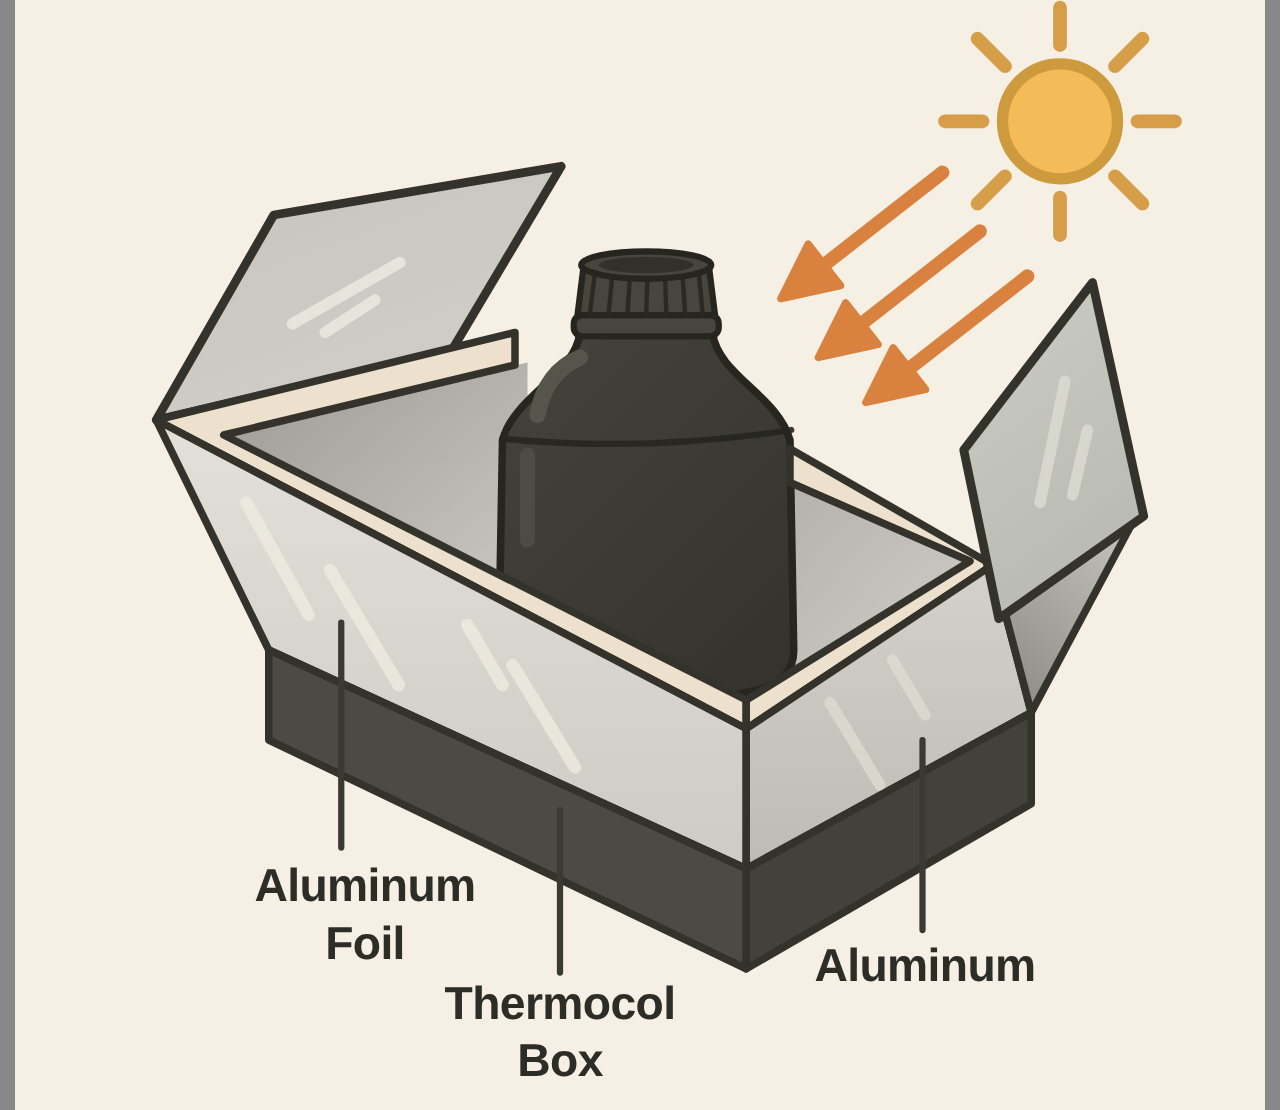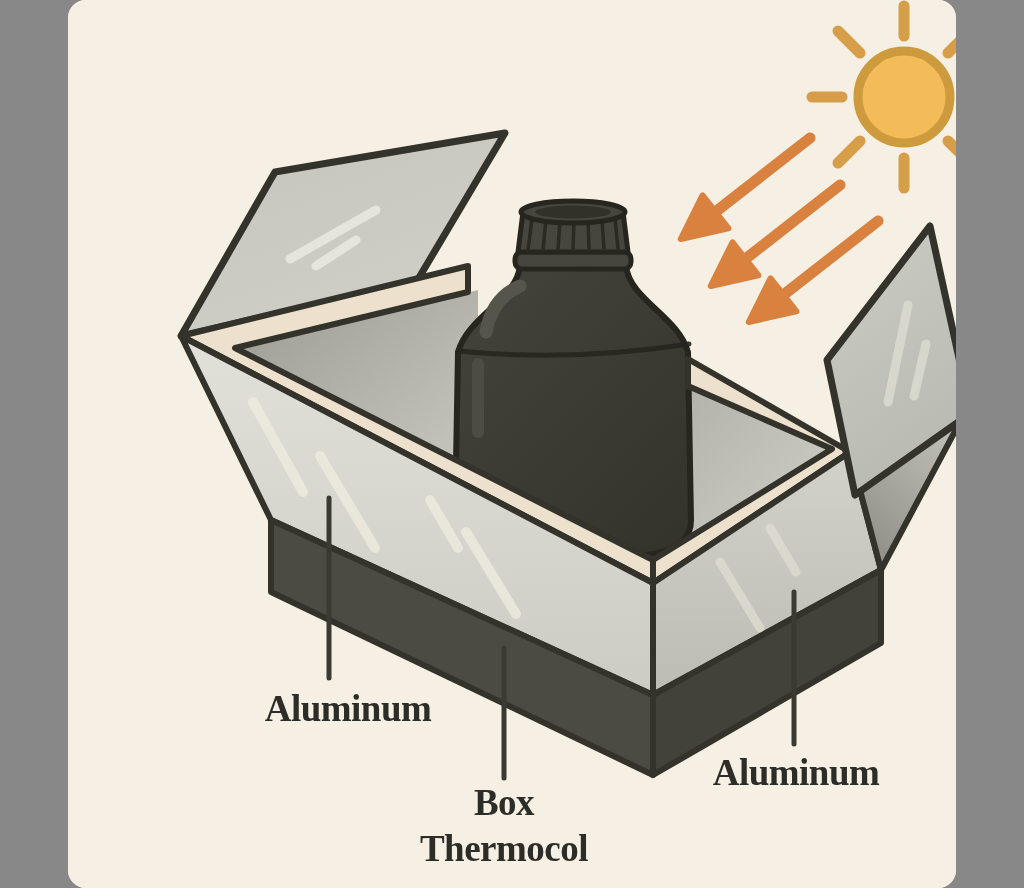--- a/index.html
+++ b/index.html
@@ -3,24 +3,23 @@
 <meta charset="utf-8">
 <style>
   :root{
     --background:#F6EFE3; --outline:#33332B; --rim:#EDE0CC; --floor:#F3E5D2;
     --text:#2D2D28; --leader:#3A3A32; --arrow:#D9813F;
     --sun-fill:#F3BC58; --sun-ring:#CE9A3E; --sun-ray:#D69E49;
     --bottle:#3B3B33; --bottle-cap:#46463E; --base-left:#4B4B43; --base-right:#42423A;
   }
   html,body{margin:0;padding:0;background:#888;}
   .canvas{
-    position:relative; width:888px; height:888px; margin:0 auto;
+    position:relative; width:1000px; height:888px; margin:0 auto;
     background:var(--background); overflow:hidden;
-    font-family:Liberation Serif, serif;
-    border-radius:18px;
+    font-family:Liberation Sans, sans-serif;
   }
   .canvas svg{position:absolute;left:0;top:0;}
   .diagram-label{
     position:absolute; transform:translateX(-50%);
     text-align:center; color:var(--text);
     font-size:37px; font-weight:bold; line-height:1.24; letter-spacing:-0.5px;
     white-space:nowrap;
   }
 </style>
 </head>
@@ -165,24 +164,25 @@
 
   <g stroke="var(--leader)" stroke-width="5" stroke-linecap="round">
     <line x1="261" y1="498" x2="261" y2="678"></line>
     <line x1="436" y1="648" x2="436" y2="778"></line>
     <line x1="726" y1="592" x2="726" y2="744"></line>
   </g>
 </svg>
 
 <div class="diagram-label" style="left:280px; top:686px;">
   <div>Aluminum</div>
+  <div>Foil</div>
 </div>
 
 <div class="diagram-label" style="left:436px; top:780px;">
+  <div>Thermocol</div>
   <div>Box</div>
-  <div>Thermocol</div>
 </div>
 
 <div class="diagram-label" style="left:728px; top:750px;">
   <div>Aluminum</div>
 </div>
 
 </div>
 
 </body></html>

